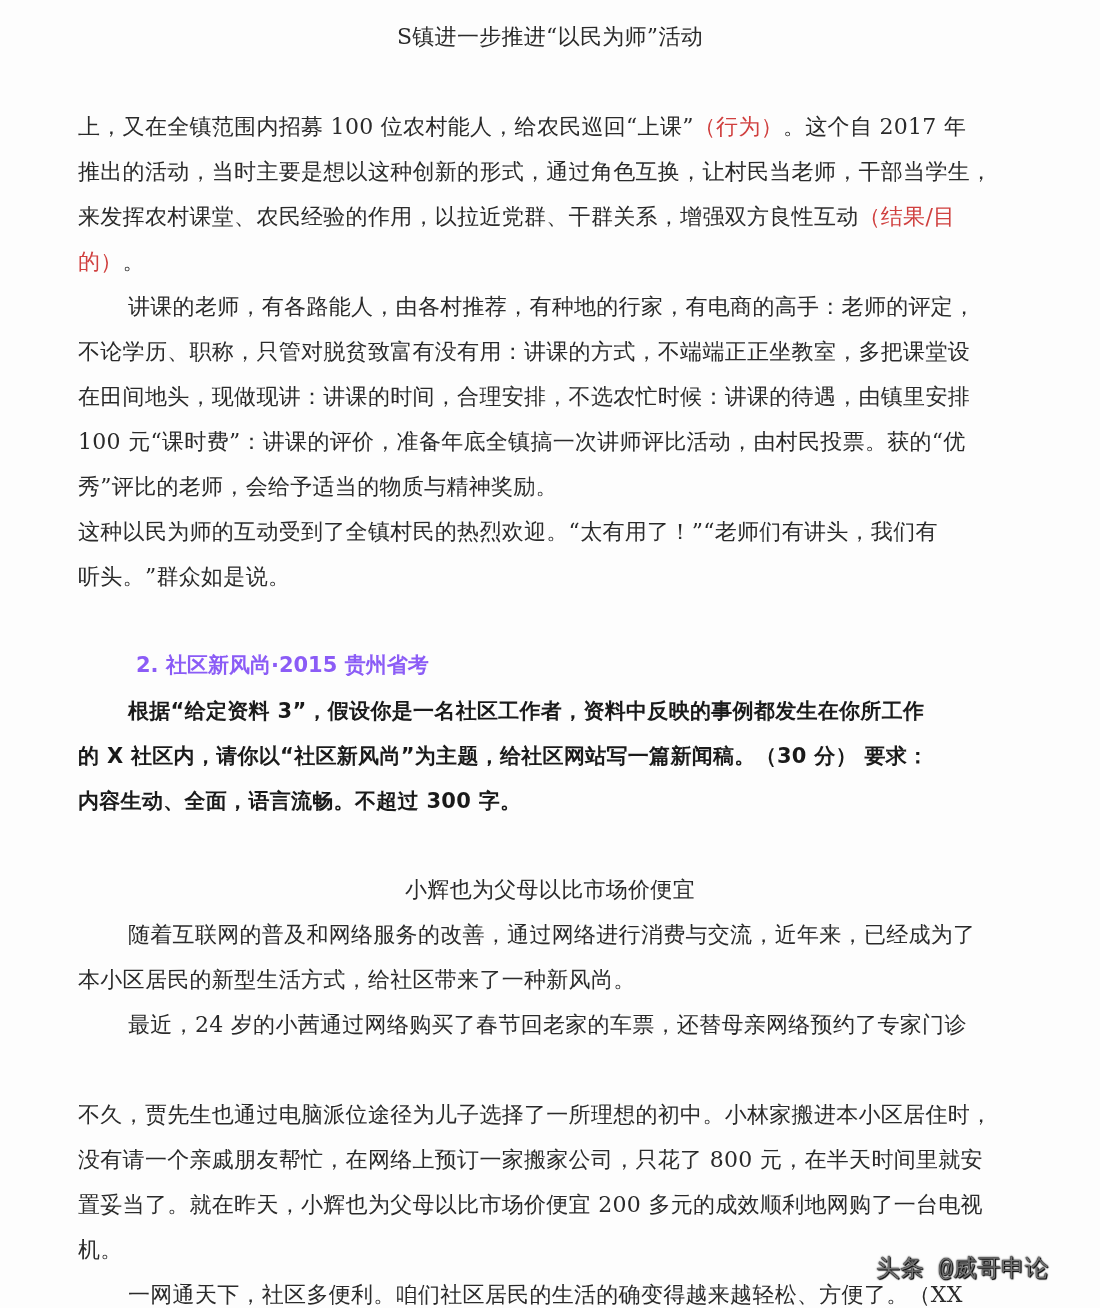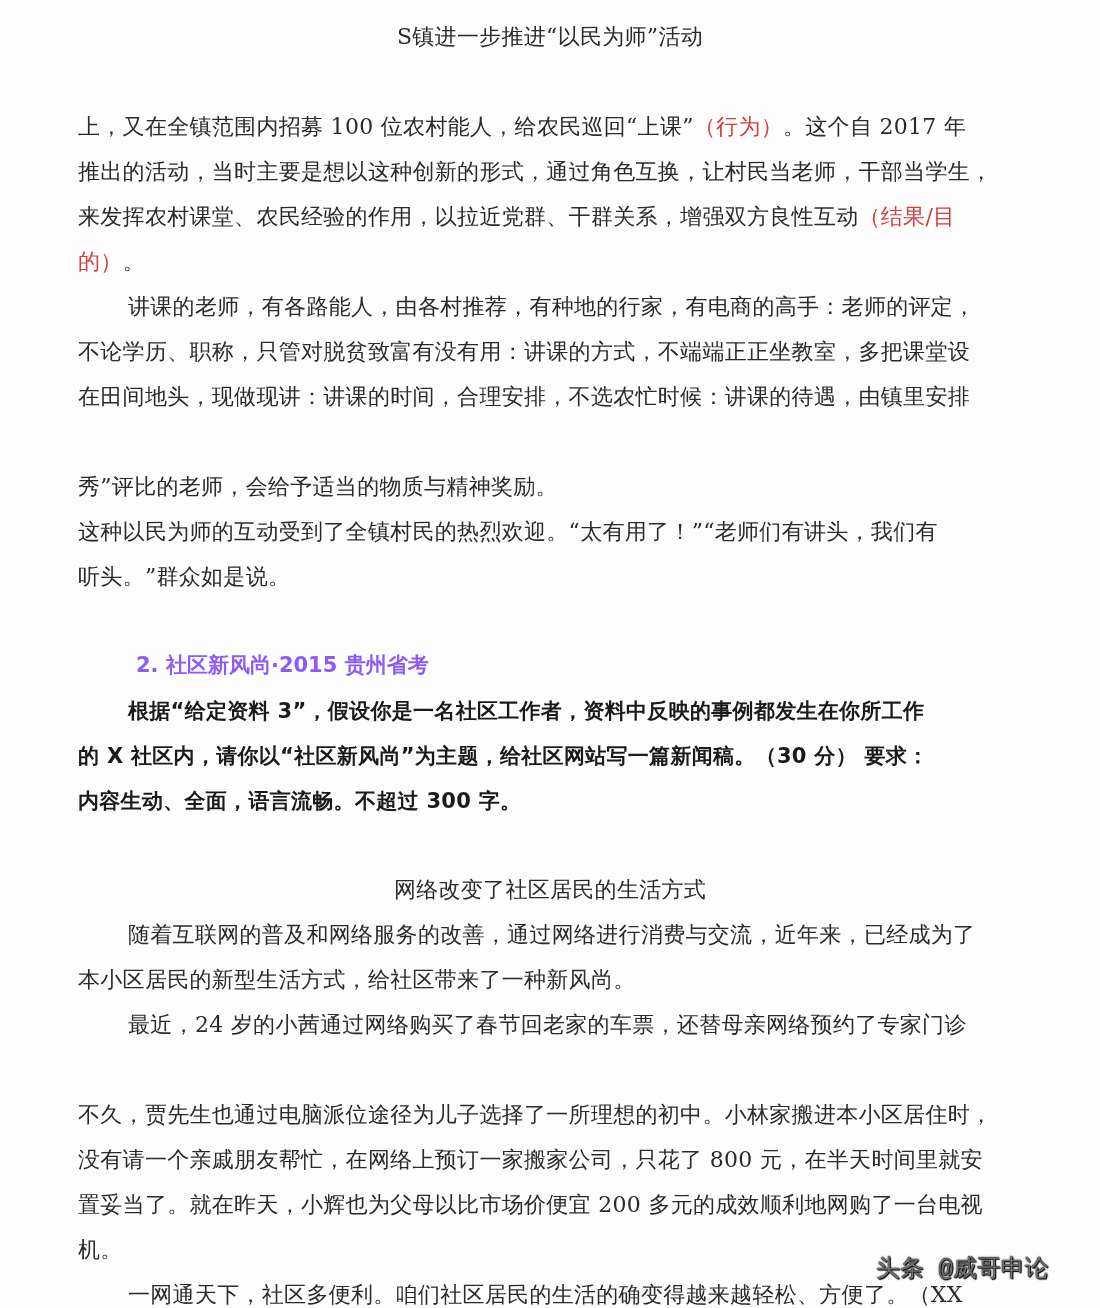--- a/index.html
+++ b/index.html
@@ -75,32 +75,33 @@
   <div class="line" style="top:202px;">
     <span>来发挥农村课堂、农民经验的作用，以拉近党群、干群关系，增强双方良性互动</span><span class="red">（结果/目</span>
   </div>
   <div class="line" style="top:247px;">
     <span class="red">的）</span><span>。</span>
   </div>
 
   <div class="line indent" style="top:292px;">讲课的老师，有各路能人，由各村推荐，有种地的行家，有电商的高手：老师的评定，</div>
   <div class="line" style="top:337px;">不论学历、职称，只管对脱贫致富有没有用：讲课的方式，不端端正正坐教室，多把课堂设</div>
   <div class="line" style="top:382px;">在田间地头，现做现讲：讲课的时间，合理安排，不选农忙时候：讲课的待遇，由镇里安排</div>
+  <div class="line" style="top:427px;">100 元“课时费”：讲课的评价，准备年底全镇搞一次讲师评比活动，由村民投票。获的“优</div>
   <div class="line" style="top:517px;">这种以民为师的互动受到了全镇村民的热烈欢迎。“太有用了！”“老师们有讲头，我们有</div>
 
   <div class="line" style="top:472px;">秀”评比的老师，会给予适当的物质与精神奖励。</div>
   <div class="line" style="top:562px;">听头。”群众如是说。</div>
 
   <div class="heading2">2. 社区新风尚·2015 贵州省考</div>
 
   <div class="line indent bold" style="top:696px;">根据“给定资料 3”，假设你是一名社区工作者，资料中反映的事例都发生在你所工作</div>
   <div class="line bold" style="top:741px;">的 X 社区内，请你以“社区新风尚”为主题，给社区网站写一篇新闻稿。（30 分）  要求：</div>
   <div class="line bold" style="top:786px;">内容生动、全面，语言流畅。不超过 300 字。</div>
 
-  <div class="line center" style="top:875px;">网络改变了社区居民的生活方式</div>
+  <div class="line center" style="top:875px;">小辉也为父母以比市场价便宜</div>
 
   <div class="line indent" style="top:920px;">随着互联网的普及和网络服务的改善，通过网络进行消费与交流，近年来，已经成为了</div>
   <div class="line" style="top:965px;">本小区居民的新型生活方式，给社区带来了一种新风尚。</div>
 
   <div class="line indent" style="top:1010px;">最近，24 岁的小茜通过网络购买了春节回老家的车票，还替母亲网络预约了专家门诊</div>
   <div class="line" style="top:1100px;">不久，贾先生也通过电脑派位途径为儿子选择了一所理想的初中。小林家搬进本小区居住时，</div>
   <div class="line" style="top:1145px;">没有请一个亲戚朋友帮忙，在网络上预订一家搬家公司，只花了 800 元，在半天时间里就安</div>
   <div class="line" style="top:1190px;">置妥当了。就在昨天，小辉也为父母以比市场价便宜 200 多元的成效顺利地网购了一台电视</div>
   <div class="line" style="top:1235px;">机。</div>
 

